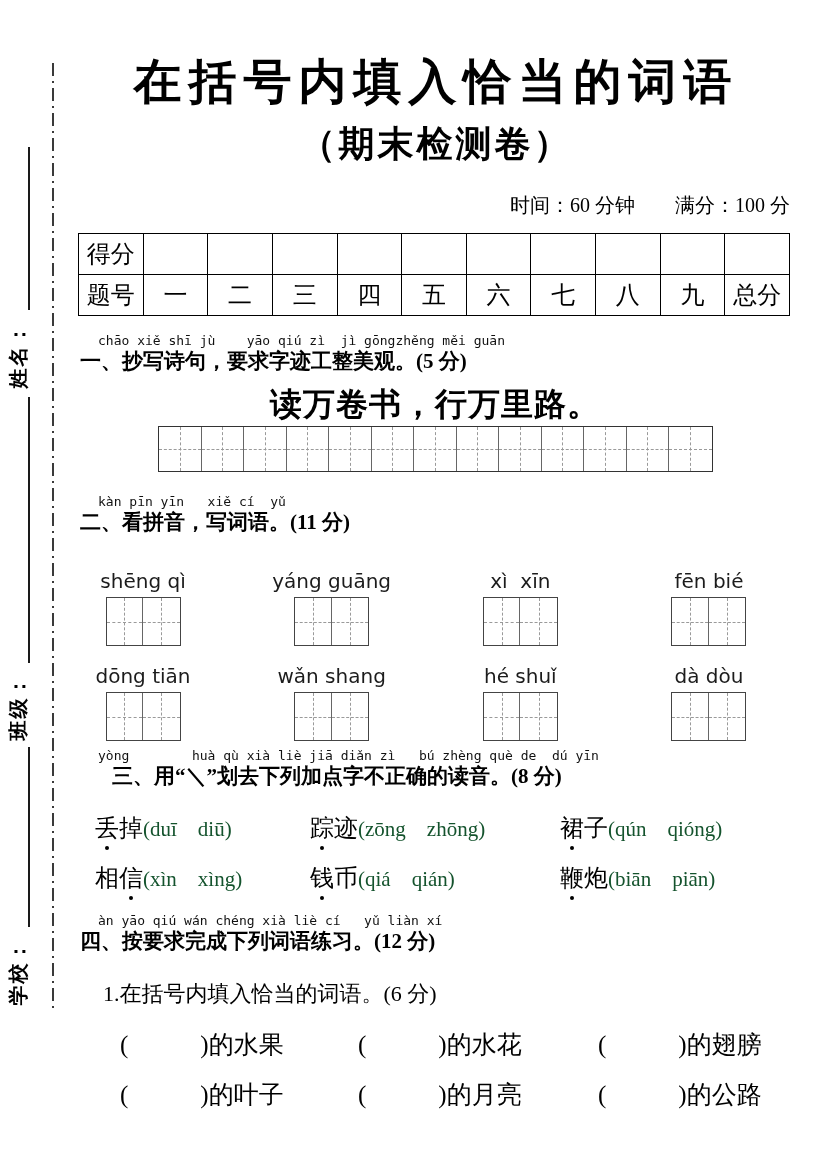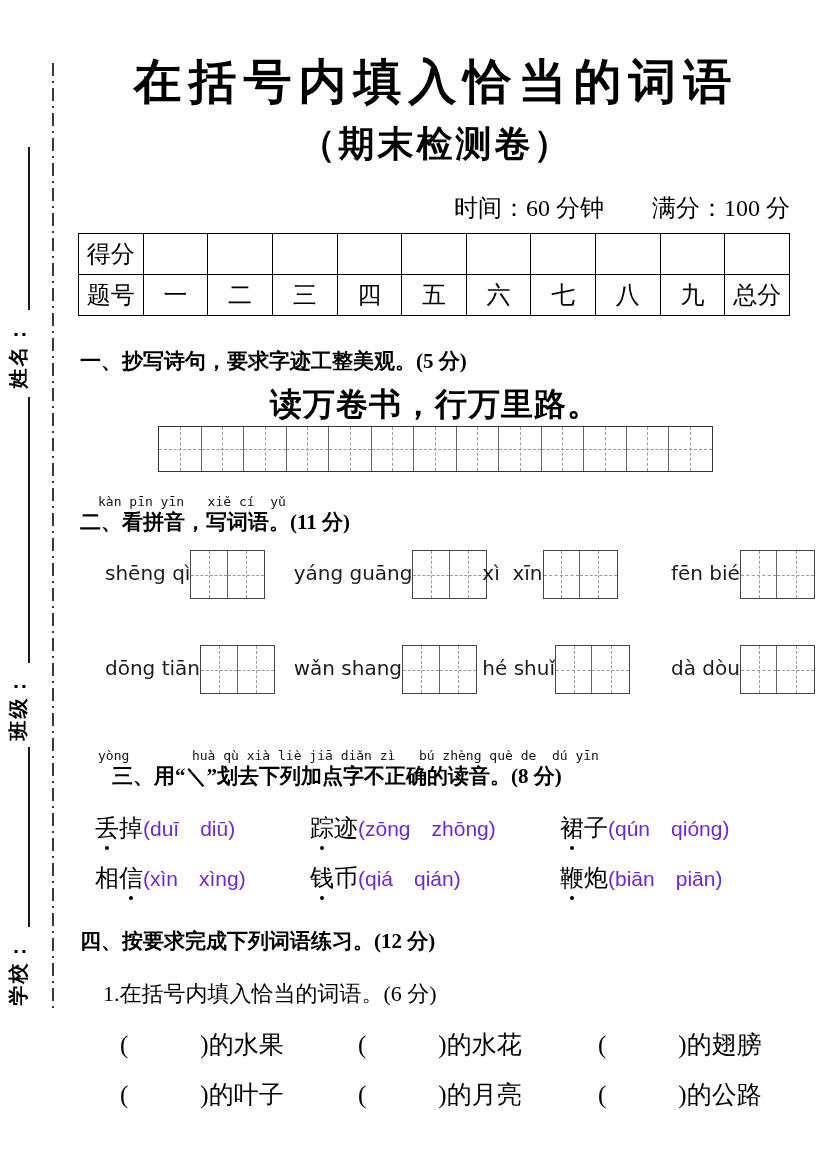--- a/index.html
+++ b/index.html
@@ -39,21 +39,21 @@
     text-align:center; font-size:48px; font-weight:900; letter-spacing:7px;
     font-family:"Liberation Sans", sans-serif;
   }
   .subtitle {
     position:absolute; top:120px; left:80px; width:712px;
     text-align:center; font-size:36px; font-weight:900; letter-spacing:3px;
     font-family:"Liberation Sans", sans-serif;
   }
   .meta {
     position:absolute; top:192px; left:80px; width:710px;
-    text-align:right; font-size:24px; white-space:pre;
+    text-align:right; font-size:20px; white-space:pre;
   }
 
   
   .score-table {
     position:absolute; top:233px; left:78px; width:712px;
     border-collapse:collapse; table-layout:fixed;
   }
   .score-table td {
     border:1.5px solid #000; height:41px;
     text-align:center; font-size:24px; padding:0;
@@ -96,40 +96,40 @@
   .tz::after {
     content:""; position:absolute; top:50%; left:0; right:0; height:0;
     border-top:1px dashed #9a9a9a;
   }
 
   
   .py-row {
     position:absolute; left:105px; width:642px;
     display:flex; justify-content:space-between;
   }
-  .py-col { width:76px; display:flex; flex-direction:row; align-items:center; }
+  .py-col { width:76px; display:flex; flex-direction:column; align-items:center;margin-top:19px; }
   .py-word {
     font-family:"DejaVu Sans", sans-serif; font-size:20px; color:#1c1c1c;
     white-space:pre; margin-bottom:4px;
   }
   .py-box { display:flex; border:1.5px solid #444; }
   .py-box .tz { width:36.5px; height:47px; }
 
   
   .s3-row { position:absolute; left:95px; width:680px; height:34px; }
   .s3-item { position:absolute; white-space:nowrap; font-size:24px; }
   .s3-word { font-size:24px; }
   .jiadian { position:relative; display:inline-block; }
   .jiadian::after {
     content:""; position:absolute; left:50%; bottom:-6px;
     transform:translateX(-50%);
     width:4px; height:4px; border-radius:50%; background:#000;
   }
   .s3-reading {
-    font-family:Liberation Sans, sans-serif; font-size:21px; color:#6d28d9;
+    font-family:Liberation Serif, serif; font-size:21px; color:#14532d;
     white-space:pre;
   }
   .s3-p0 { left:0; } .s3-p1 { left:215px; } .s3-p2 { left:465px; }
 
   
   .fill-row { position:absolute; left:120px; width:680px; height:34px; }
   .fill-item { position:absolute; white-space:nowrap; font-size:25px; }
   .fill-gap { display:inline-block; width:72px; }
   .f-p0 { left:0; } .f-p1 { left:238px; } .f-p2 { left:478px; }
 </style>
@@ -174,20 +174,21 @@
       <td class="cn">五</td>
       <td class="cn">六</td>
       <td class="cn">七</td>
       <td class="cn">八</td>
       <td class="cn">九</td>
       <td class="cl">总分</td>
     </tr>
   </tbody>
     </table>
 
+  <div class="sec-pinyin" style="top:333px;">chāo xiě shī jù    yāo qiú zì  jì gōngzhěng měi guān</div>
   <div class="sec-heading" style="top:347px;">一、抄写诗句，要求字迹工整美观。(5 分)</div>
   <div class="copy-sentence">读万卷书，行万里路。</div>
   <div class="copy-grid">
     <span class="tz"></span>
     <span class="tz"></span>
     <span class="tz"></span>
     <span class="tz"></span>
     <span class="tz"></span>
     <span class="tz"></span>
     <span class="tz"></span>
@@ -272,20 +273,21 @@
     <span class="s3-item s3-p1"><span class="s3-word"></span><span class="s3-word jiadian">踪</span><span class="s3-word">迹</span><span class="s3-reading">(zōng　zhōng)</span></span>
     <span class="s3-item s3-p2"><span class="s3-word"></span><span class="s3-word jiadian">裙</span><span class="s3-word">子</span><span class="s3-reading">(qún　qióng)</span></span>
   </div>
 
   <div class="s3-row" style="top:862px;">
     <span class="s3-item s3-p0"><span class="s3-word">相</span><span class="s3-word jiadian">信</span><span class="s3-word"></span><span class="s3-reading">(xìn　xìng)</span></span>
     <span class="s3-item s3-p1"><span class="s3-word"></span><span class="s3-word jiadian">钱</span><span class="s3-word">币</span><span class="s3-reading">(qiá　qián)</span></span>
     <span class="s3-item s3-p2"><span class="s3-word"></span><span class="s3-word jiadian">鞭</span><span class="s3-word">炮</span><span class="s3-reading">(biān　piān)</span></span>
   </div>
 
+  <div class="sec-pinyin" style="top:913px;">àn yāo qiú wán chéng xià liè cí   yǔ liàn xí</div>
   <div class="sec-heading" style="top:927px;">四、按要求完成下列词语练习。(12 分)</div>
   <div class="sub-heading" style="top:979px;">1.在括号内填入恰当的词语。(6 分)</div>
 
   <div class="fill-row" style="top:1028px;">
     <span class="fill-item f-p1"><span>(</span><span class="fill-gap"></span><span>)</span><span>的水花</span></span>
     <span class="fill-item f-p0"><span>(</span><span class="fill-gap"></span><span>)</span><span>的水果</span></span>
     <span class="fill-item f-p2"><span>(</span><span class="fill-gap"></span><span>)</span><span>的翅膀</span></span>
   </div>
 
   <div class="fill-row" style="top:1078px;">

